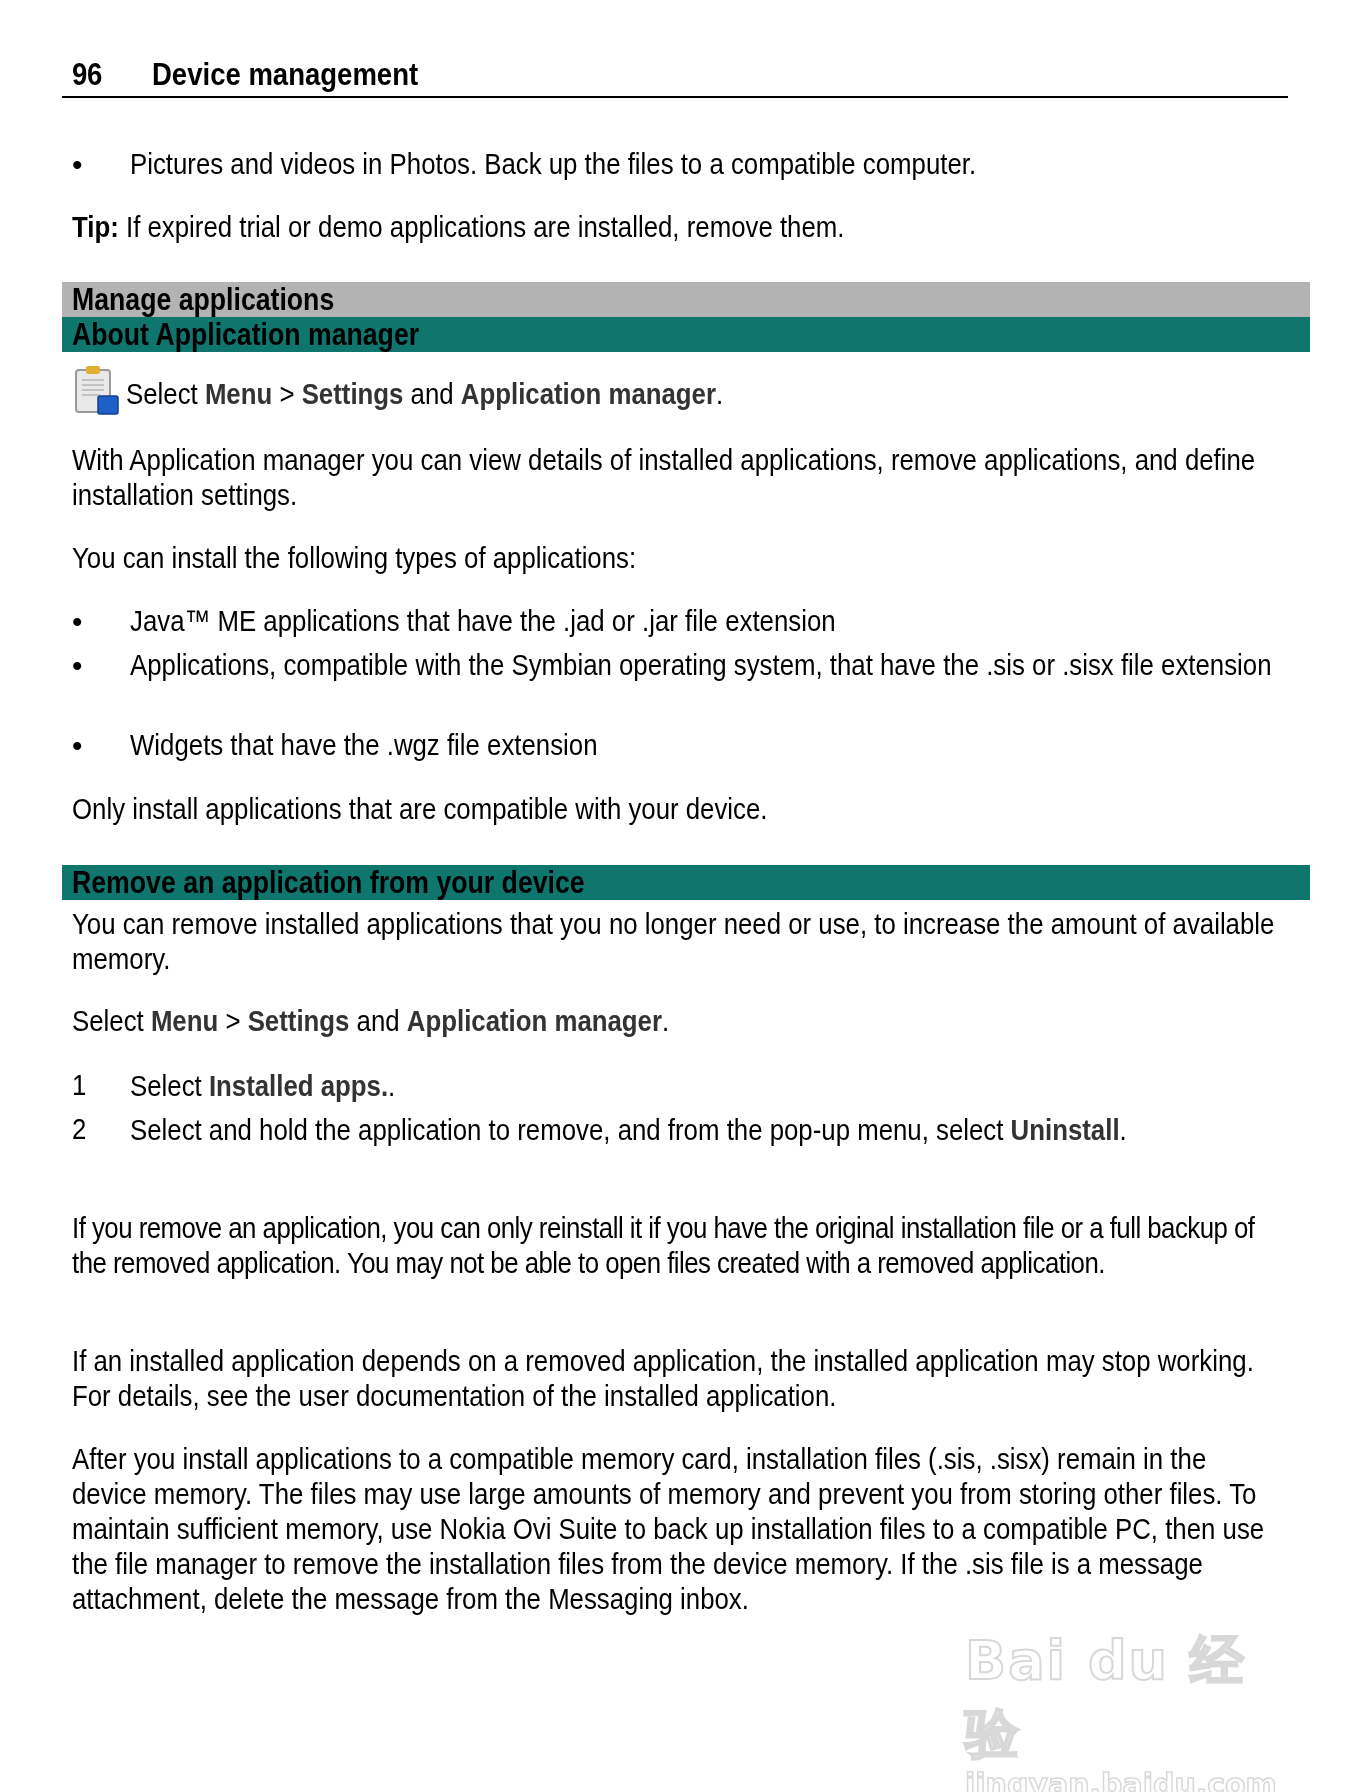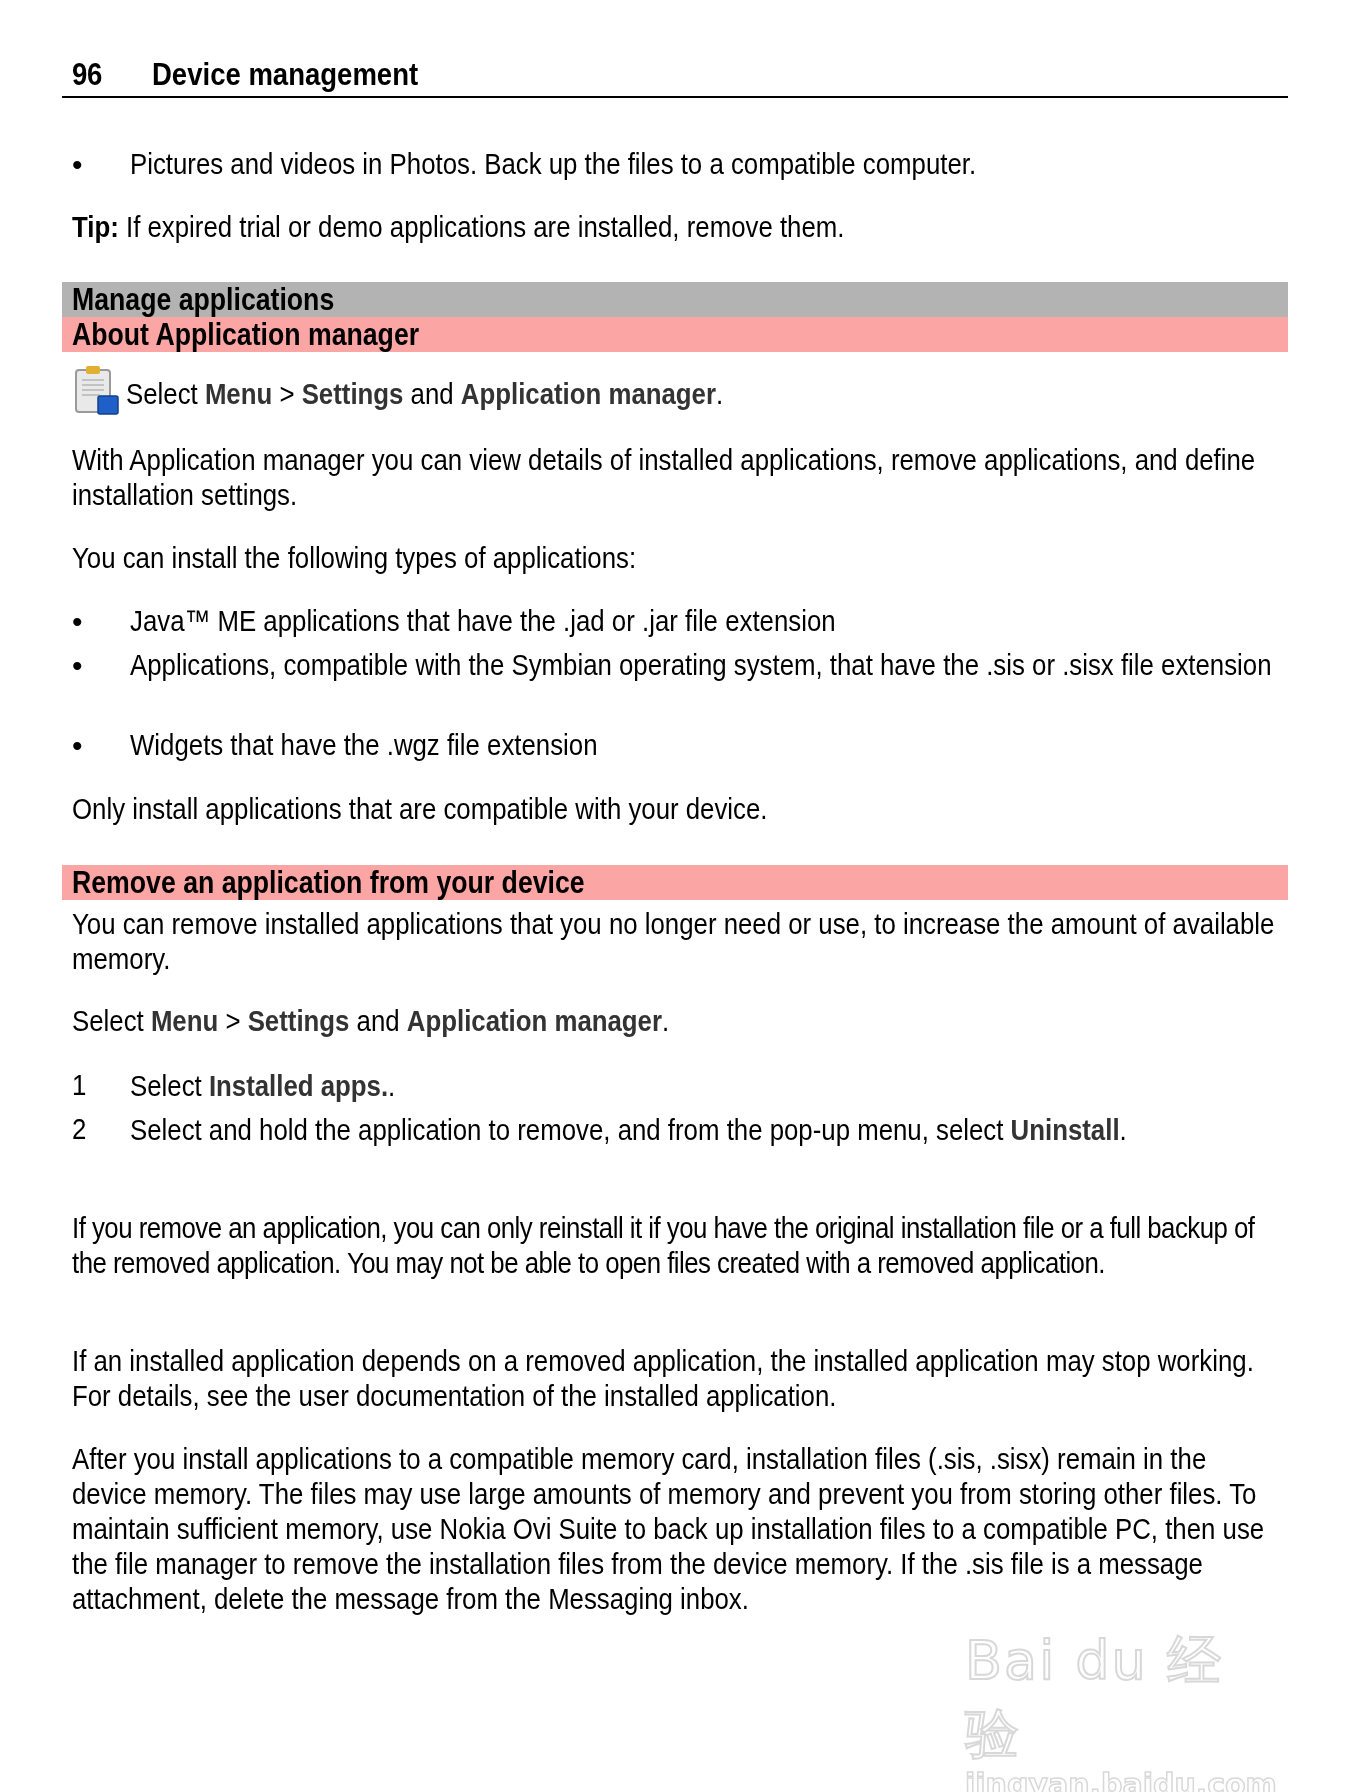--- a/index.html
+++ b/index.html
@@ -10,28 +10,28 @@
                   border-bottom: 2px solid #000; margin-top: 8px; }
   .running-head .num { position: absolute; left: 10px; top: 4px; font-weight: bold; font-size: 32px; letter-spacing: -0.5px; transform: scaleX(0.86); transform-origin: left; }
   .running-head .title { position: absolute; left: 90px; top: 4px; font-weight: bold; font-size: 32px; transform: scaleX(0.86); transform-origin: left; white-space: nowrap; }
   .txt { position: absolute; left: 10px; font-size: 30px; line-height: 35px; white-space: nowrap; transform: scaleX(0.86); transform-origin: left top; }
   .txt.wrap { white-space: normal; }
   .ind { left: 68px; }
   .bullet { position: absolute; left: 10px; font-size: 30px; }
   .num-mark { position: absolute; left: 10px; font-size: 30px; transform: scaleX(0.86); transform-origin: left; }
   .ui { color: #333333; font-weight: bold; }
   .b { font-weight: bold; }
-  .band { position: absolute; left: 0; width: 1226px; height: 35px; }
+  .band { position: absolute; left: 0; width: 1226px; height: 35px; padding-left: 22px; }
   .band.dark { background: #b3b3b3; }
-  .band.light { background: #fca5a5; }
+  .band.light { background: #0f766e; }
   .band span { position: absolute; left: 10px; top: 0; font-weight: bold; font-size: 31px; line-height: 35px; white-space: nowrap; transform: scaleX(0.86); transform-origin: left; }
   .app-icon { position: absolute; left: 12px; top: 364px; width: 46px; height: 52px; }
   .watermark { position: absolute; left: 965px; top: 1625px; width: 310px; height: 120px; color: #e8e8e8;
                font-family: "DejaVu Sans", sans-serif; }
-  .watermark .logo { font-size: 54px; font-weight: normal; letter-spacing: 2px; color: #fff;
+  .watermark .logo { font-size: 54px; font-weight: bold; letter-spacing: 2px; color: #fff;
                      -webkit-text-stroke: 2px #d8d8d8; }
   .watermark .url { font-size: 30px; font-weight: bold; color: #fff; -webkit-text-stroke: 1.5px #d8d8d8; margin-top: -4px; }
 </style>
 </head>
 <body>
 
 <div class="page">
 
   <div class="running-head">
     <span class="num">96</span>

